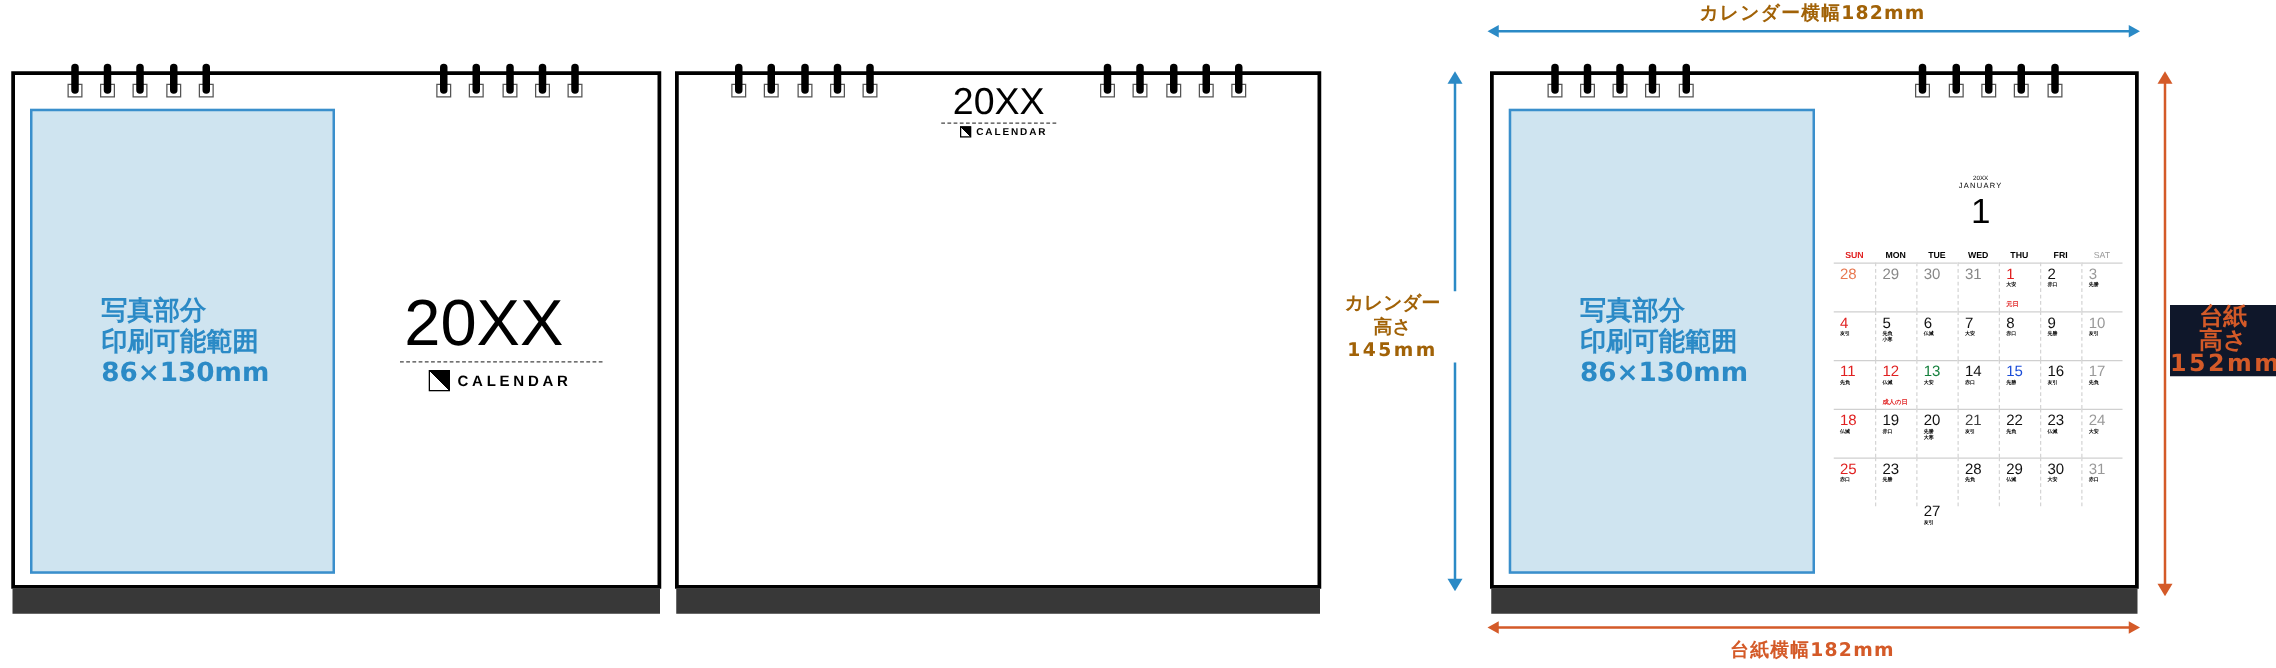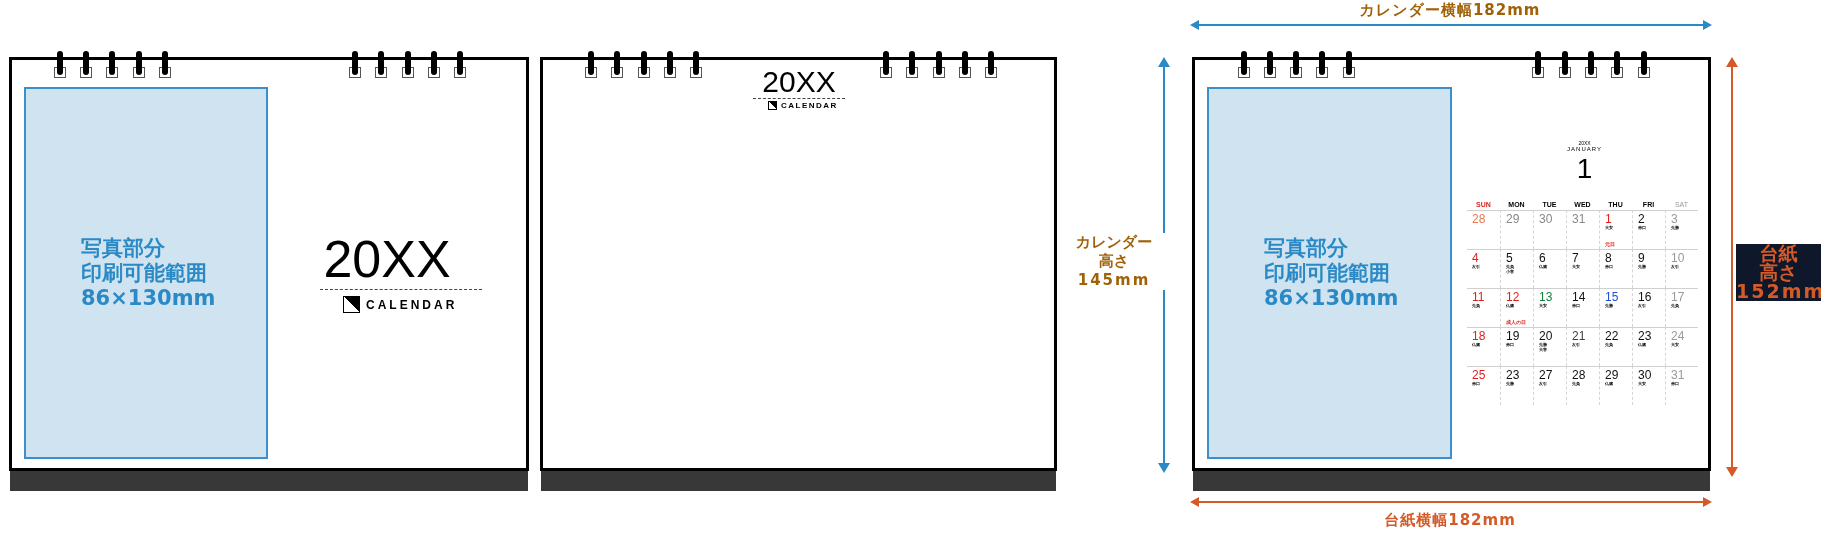--- a/index.html
+++ b/index.html
@@ -201,21 +201,21 @@
         </div>
         <div class="cell">
           <div class="d" style="color: rgb(224, 32, 32);">25</div>
           <div class="r">赤口</div>
         </div>
         <div class="cell">
           <div class="d" style="color: rgb(17, 17, 17);">23</div>
           <div class="r">先勝</div>
         </div>
         <div class="cell">
-          <div class="d" style="color: rgb(17, 17, 17);">27</div>
+          <div class="d" style="color: rgb(17, 17, 17); margin-top: 34px;">27</div>
           <div class="r">友引</div>
         </div>
         <div class="cell">
           <div class="d" style="color: rgb(17, 17, 17);">28</div>
           <div class="r">先負</div>
         </div>
         <div class="cell">
           <div class="d" style="color: rgb(17, 17, 17);">29</div>
           <div class="r">仏滅</div>
         </div>

